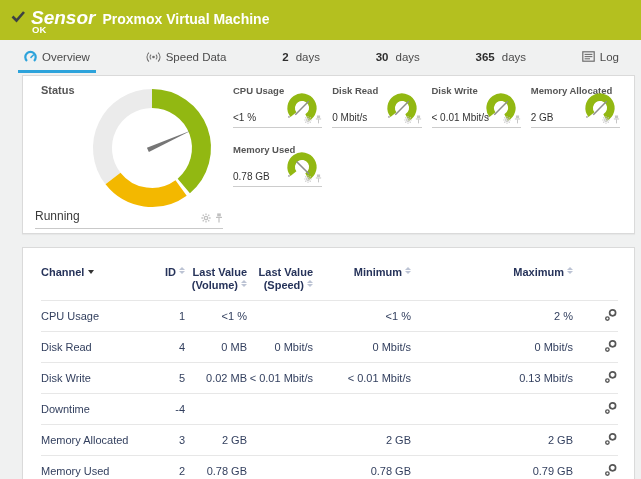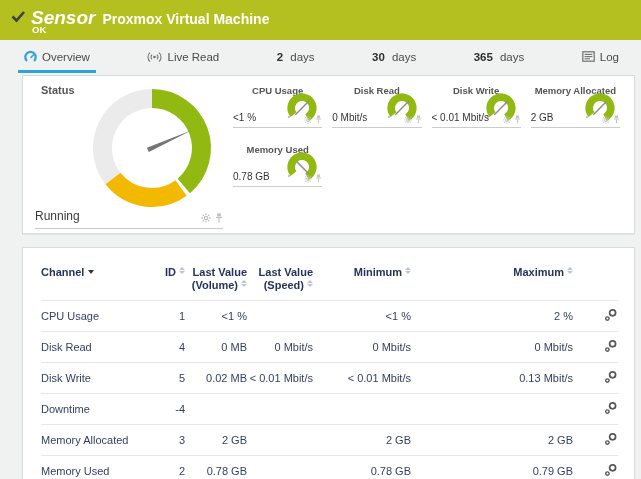--- a/index.html
+++ b/index.html
@@ -22,21 +22,21 @@
             padding:0 16px 0 18px; background:#f0f1f1; }
   .tab { display:flex; align-items:center; gap:5px; padding:3px 6px 0 6px;
          font-size:11.5px; color:#4b4b4b; border-bottom:3px solid transparent; cursor:pointer; }
   .tab.active { border-bottom-color:#2da3db; }
   .tab .num { font-weight:bold; color:#2f2f2f; margin-right:2px; }
   .tab svg { flex:none; }
 
   
   .panel { position:absolute; left:22px; width:613px; background:#fff;
            border:1px solid #dadada; box-shadow:0 1px 1px rgba(0,0,0,0.04); }
-  #gauges-panel { top:75px; height:159px;text-align:center; }
+  #gauges-panel { top:75px; height:159px; }
   #table-panel  { top:247px; height:296px; padding:12px 18px 0 18px; }
 
   
   .status-label { position:absolute; left:18px; top:8px; font-size:11px; font-weight:bold; color:#555; }
   .big-gauge { position:absolute; left:66px; top:9px; }
   .running-row { position:absolute; left:12px; top:133px; width:188px;
                  border-bottom:1px solid #c9c9c9; padding-bottom:5px;
                  display:flex; justify-content:space-between; align-items:flex-end; }
   .running-label { font-size:12px; color:#3a3a3a; }
   .row-icons { display:flex; gap:4px; align-items:center; }
@@ -90,21 +90,21 @@
       <span>Overview</span>
     </div>
     <div class="tab">
       <svg width="15" height="12" viewBox="0 0 16 12">
         <circle cx="8" cy="6" r="1.4" fill="#6e6e6e"></circle>
         <path d="M5.4 3.4 A 3.6 3.6 0 0 0 5.4 8.6" fill="none" stroke="#6e6e6e" stroke-width="1.1"></path>
         <path d="M3.1 1.2 A 6.6 6.6 0 0 0 3.1 10.8" fill="none" stroke="#6e6e6e" stroke-width="1.1"></path>
         <path d="M10.6 3.4 A 3.6 3.6 0 0 1 10.6 8.6" fill="none" stroke="#6e6e6e" stroke-width="1.1"></path>
         <path d="M12.9 1.2 A 6.6 6.6 0 0 1 12.9 10.8" fill="none" stroke="#6e6e6e" stroke-width="1.1"></path>
       </svg>
-      <span>Live Read</span>
+      <span>Speed Data</span>
     </div>
     <div class="tab">
       <span class="num">2</span>
       <span>days</span>
     </div>
     <div class="tab">
       <span class="num">30</span>
       <span>days</span>
     </div>
     <div class="tab">

